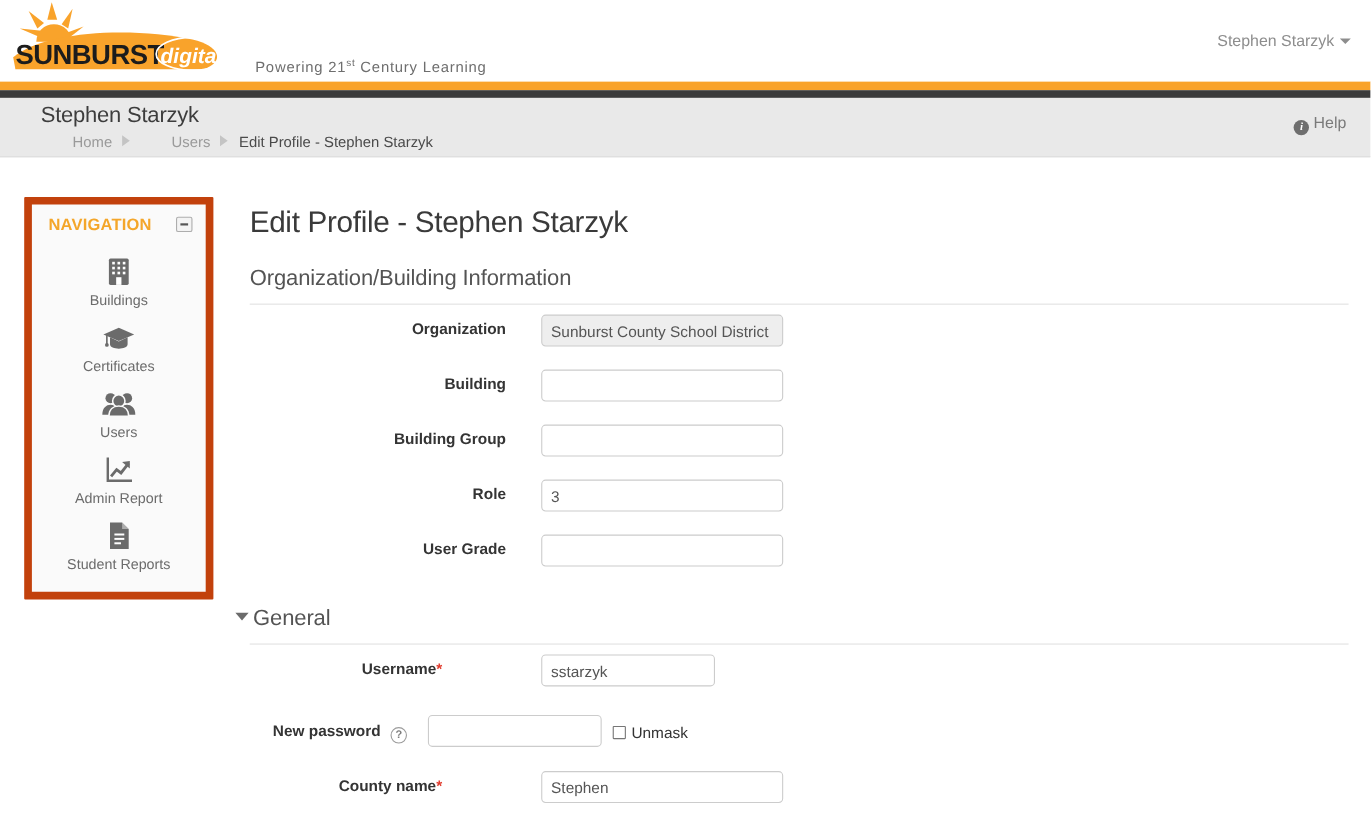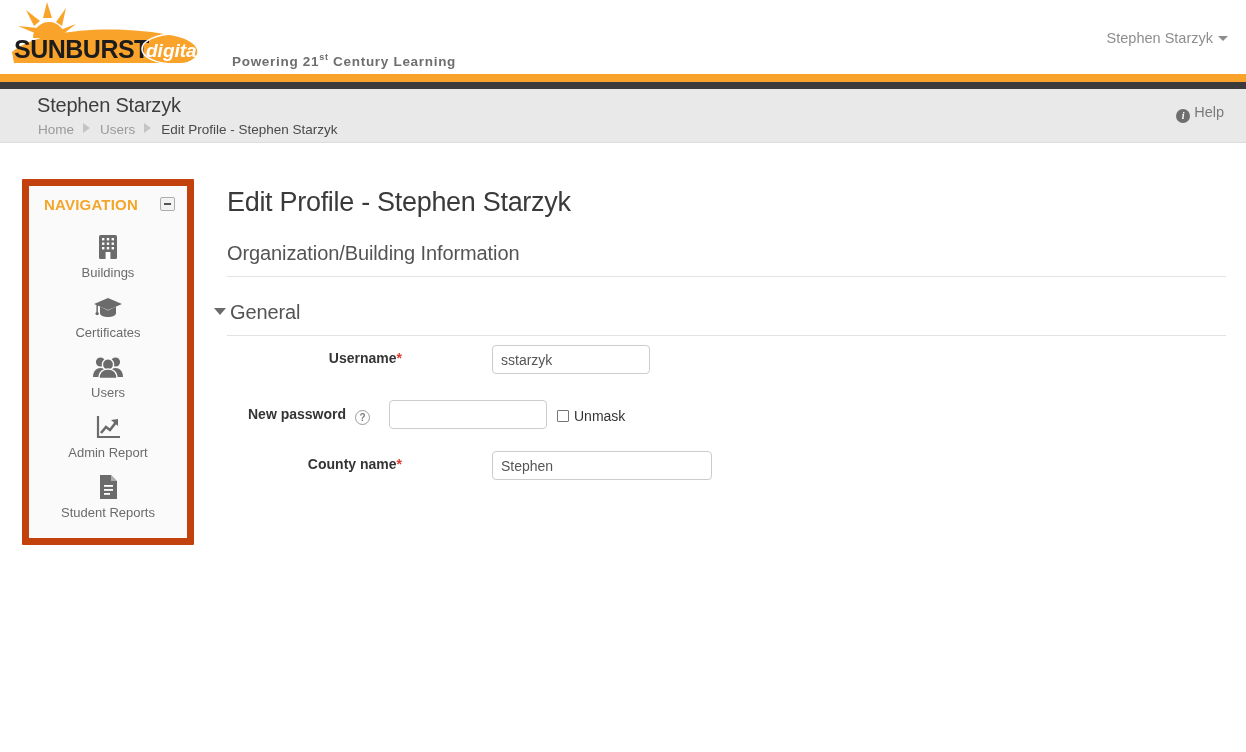--- a/index.html
+++ b/index.html
@@ -22,21 +22,21 @@
     position: absolute;
     left: 0; top: 0;
     width: 220px; height: 74px;
   }
   .logo-svg { display: block; }
 
   .tagline {
     position: absolute;
     left: 232px; top: 52px;
     font-size: 13.5px;
-    font-weight: bold;
+    font-weight: normal;
     letter-spacing: 0.7px;
     color: #6e6e6e;
     white-space: nowrap;
   }
   .tagline sup { font-size: 9px; vertical-align: super; }
 
   .user-menu {
     position: absolute;
     right: 18px; top: 30px;
     font-size: 14.5px;
@@ -76,20 +76,21 @@
     position: absolute;
     left: 38px; top: 33px;
     font-size: 13.5px;
     color: #9a9a9a;
     white-space: nowrap;
   }
   .breadcrumb a {
     color: #9a9a9a;
     text-decoration: none;
     cursor: pointer;
+    margin-left: 28px;
   }
   .breadcrumb .crumb-current { color: #4a4a4a; }
   .bc-sep {
     display: inline-block;
     width: 0; height: 0;
     margin: 0 10px 0 9px;
     vertical-align: 1px;
     border-top: 5px solid transparent;
     border-bottom: 5px solid transparent;
     border-left: 7px solid #c4c4c4;
@@ -442,20 +443,42 @@
       <span class="nav-label">Student Reports</span>
     </a>
   </div>
 
   <div class="main">
     <h1 class="page-title">Edit Profile - Stephen Starzyk</h1>
 
     <h2 class="section-title">Organization/Building Information</h2>
     <div class="divider"></div>
 
+    <div class="block-org">
+      <div class="form-row">
+        <div class="form-label">Organization</div>
+        <input class="form-input disabled" disabled="" value="Sunburst County School District" style="">
+      </div>
+      <div class="form-row">
+        <div class="form-label">Building</div>
+        <input class="form-input" value="" style="">
+      </div>
+      <div class="form-row">
+        <div class="form-label">Building Group</div>
+        <input class="form-input" value="" style="">
+      </div>
+      <div class="form-row">
+        <div class="form-label">Role</div>
+        <input class="form-input" value="3" style="">
+      </div>
+      <div class="form-row">
+        <div class="form-label">User Grade</div>
+        <input class="form-input" value="" style="">
+      </div>
+    </div>
 
     <h2 class="section-title with-tri"><span class="tri"></span><span>General</span></h2>
     <div class="divider"></div>
 
     <div class="block-gen">
       <div class="form-row">
         <div class="form-label"><span>Username</span><span class="req">*</span></div>
         <input class="form-input" value="sstarzyk" style="">
       </div>
 

